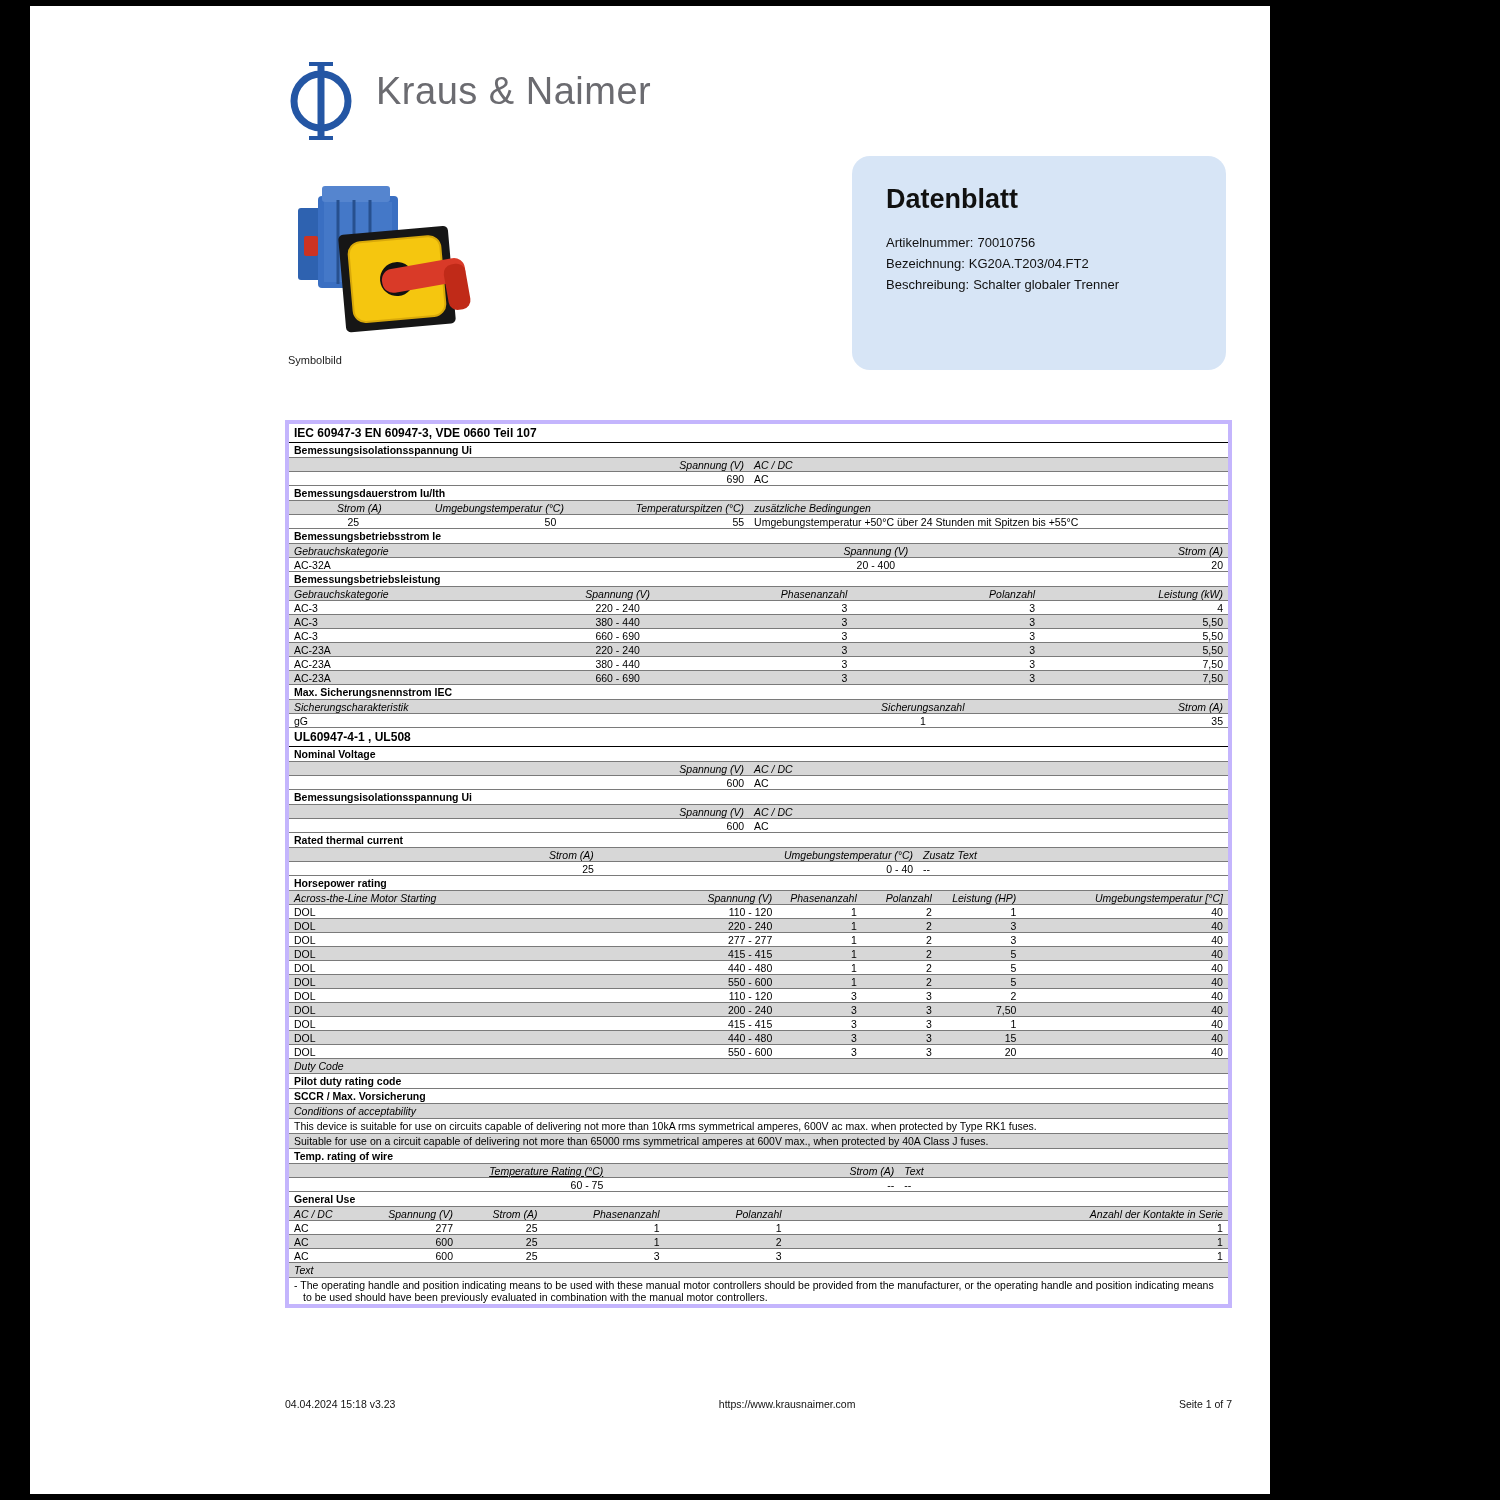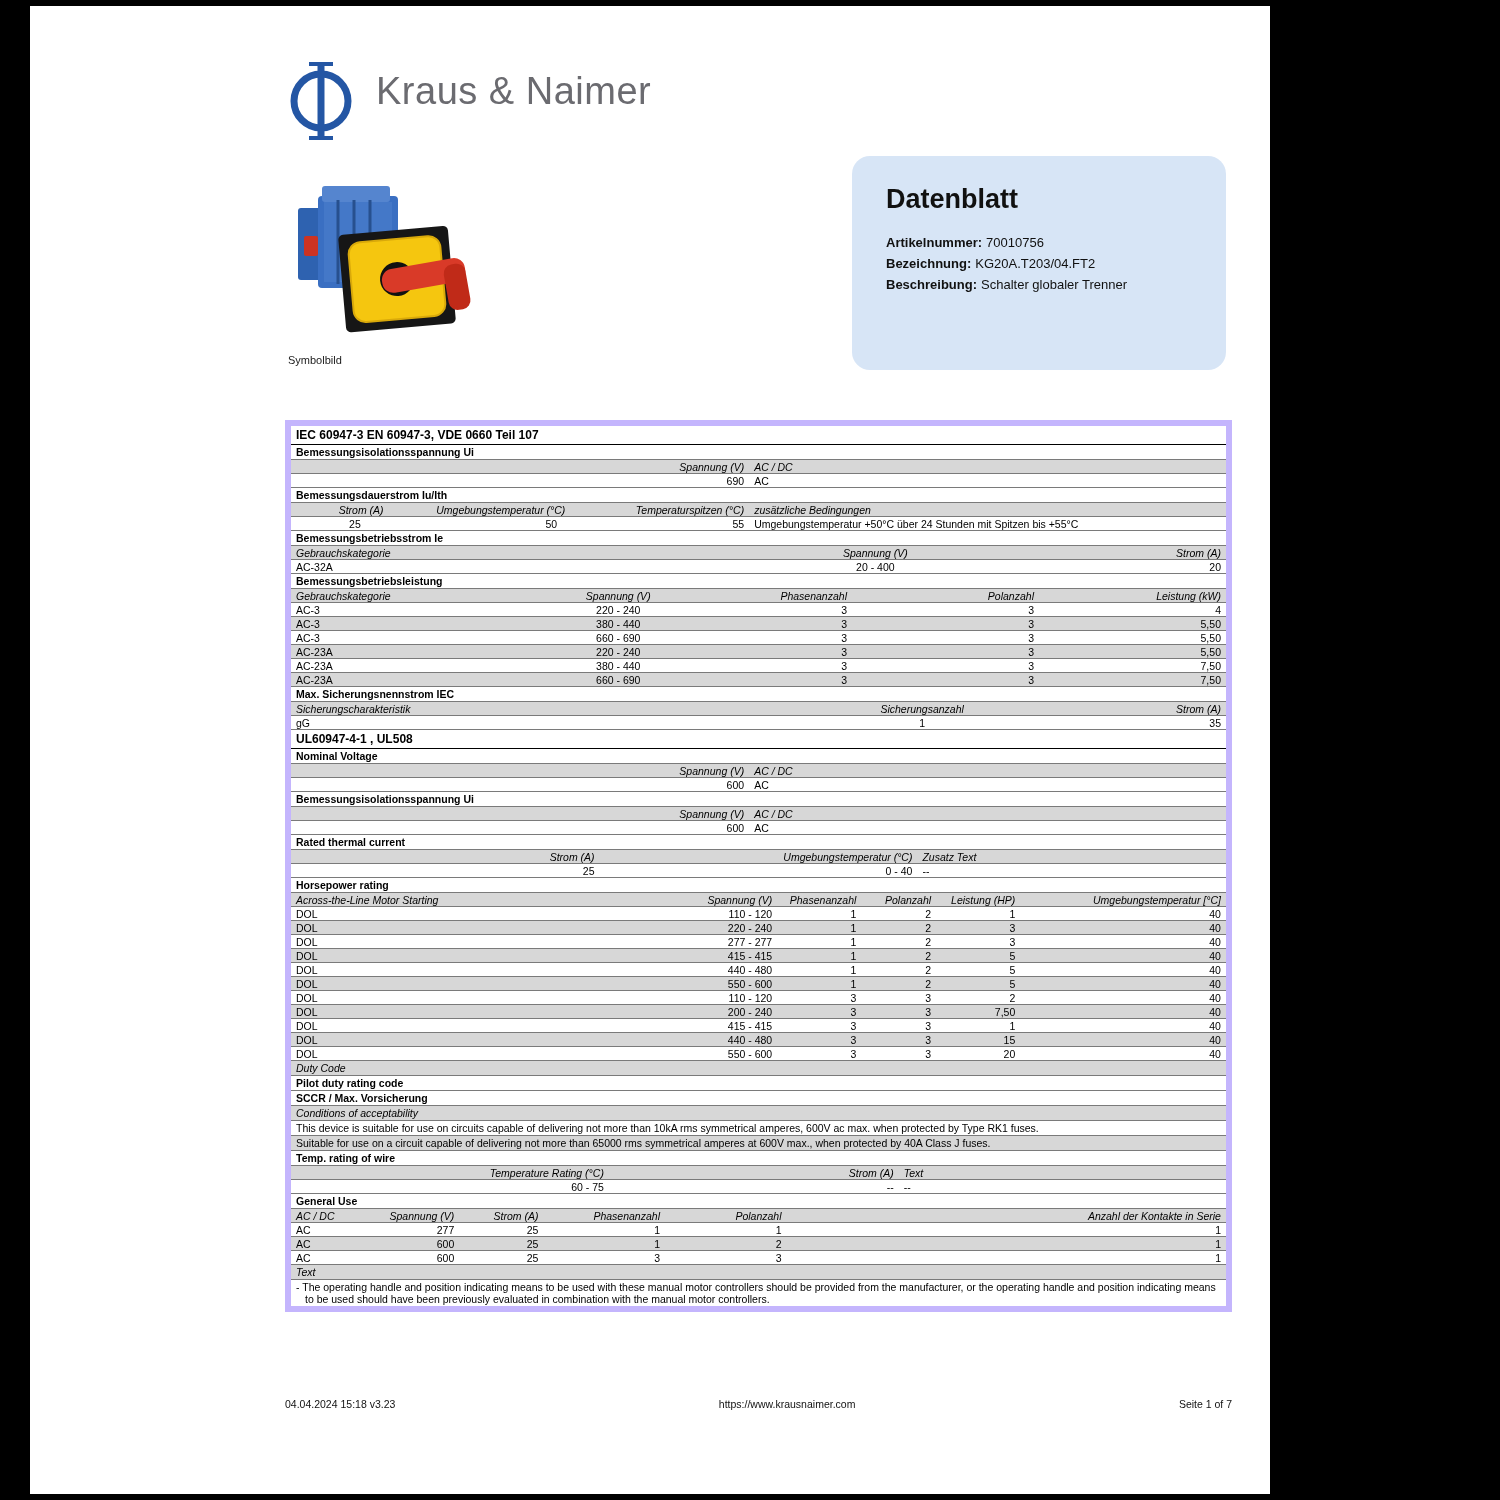--- a/index.html
+++ b/index.html
@@ -8,23 +8,23 @@
 
   .logo { position:absolute; left:254px; top:54px; width:74px; height:82px; }
   .brand-name { position:absolute; left:346px; top:64px; font-size:38px; color:#6b6b70; letter-spacing:0.5px; }
 
   .product { position:absolute; left:256px; top:168px; width:188px; height:170px; }
   .symbol-caption { position:absolute; left:258px; top:348px; font-size:11px; color:#1c1c1c; }
 
   .infobox { position:absolute; left:822px; top:150px; width:374px; height:214px; background:#d7e5f6; border-radius:18px; padding:28px 34px; }
   .infobox-title { font-size:27px; font-weight:bold; color:#111; margin-bottom:20px; }
   .field { font-size:13px; color:#111; margin-bottom:6px; }
-  .flabel { font-weight:bold; margin-right:4px; }
-
-  .spec-table { position:absolute; left:255px; top:414px; width:947px; border:6px solid #c4b5fd; background:#fff; }
+  .flabel { font-weight:normal; margin-right:4px; }
+
+  .spec-table { position:absolute; left:255px; top:414px; width:947px; border:4px solid #c4b5fd; background:#fff; }
   .trow { display:flex; align-items:center; min-height:14px; border-bottom:1px solid #7a7a7a; }
   .trow:last-child { border-bottom:none; }
   .trow.shade { background:#d7d7d7; }
   .trow.title { min-height:19px; border-bottom-color:#000; }
   .trow.title .tcell { font-weight:bold; font-size:12px; }
   .trow.section .tcell { font-weight:bold; }
   .trow.header .tcell { font-style:italic; }
   .tcell { font-size:10.5px; line-height:12px; padding:0 5px; white-space:nowrap; color:#000; }
   .tcell.wrap { white-space:normal; padding-top:1px; padding-bottom:1px; }
   .tcell.hang { padding-left:14px; text-indent:-9px; }
@@ -344,21 +344,21 @@
       <div class="trow data">
         <div class="tcell a-l wrap" style="width: 100%;">This device is suitable for use on circuits capable of delivering not more than 10kA rms symmetrical amperes, 600V ac max. when protected by Type RK1 fuses.</div>
       </div>
       <div class="trow data shade">
         <div class="tcell a-l wrap" style="width: 100%;">Suitable for use on a circuit capable of delivering not more than 65000 rms symmetrical amperes at 600V max., when protected by 40A Class J fuses.</div>
       </div>
       <div class="trow section">
         <div class="tcell a-l wrap" style="width: 100%;">Temp. rating of wire</div>
       </div>
       <div class="trow header shade">
-        <div class="tcell a-r" style="width: 34%;">Temperature Rating (°C)</div>
+        <div class="tcell a-r" style="width: 34%; text-decoration: underline;">Temperature Rating (°C)</div>
         <div class="tcell a-r" style="width: 31%;">Strom (A)</div>
         <div class="tcell a-l" style="width: 35%;">Text</div>
       </div>
       <div class="trow data">
         <div class="tcell a-r" style="width: 34%;">60 - 75</div>
         <div class="tcell a-r" style="width: 31%;">--</div>
         <div class="tcell a-l" style="width: 35%;">--</div>
       </div>
       <div class="trow section">
         <div class="tcell a-l wrap" style="width: 100%;">General Use</div>

